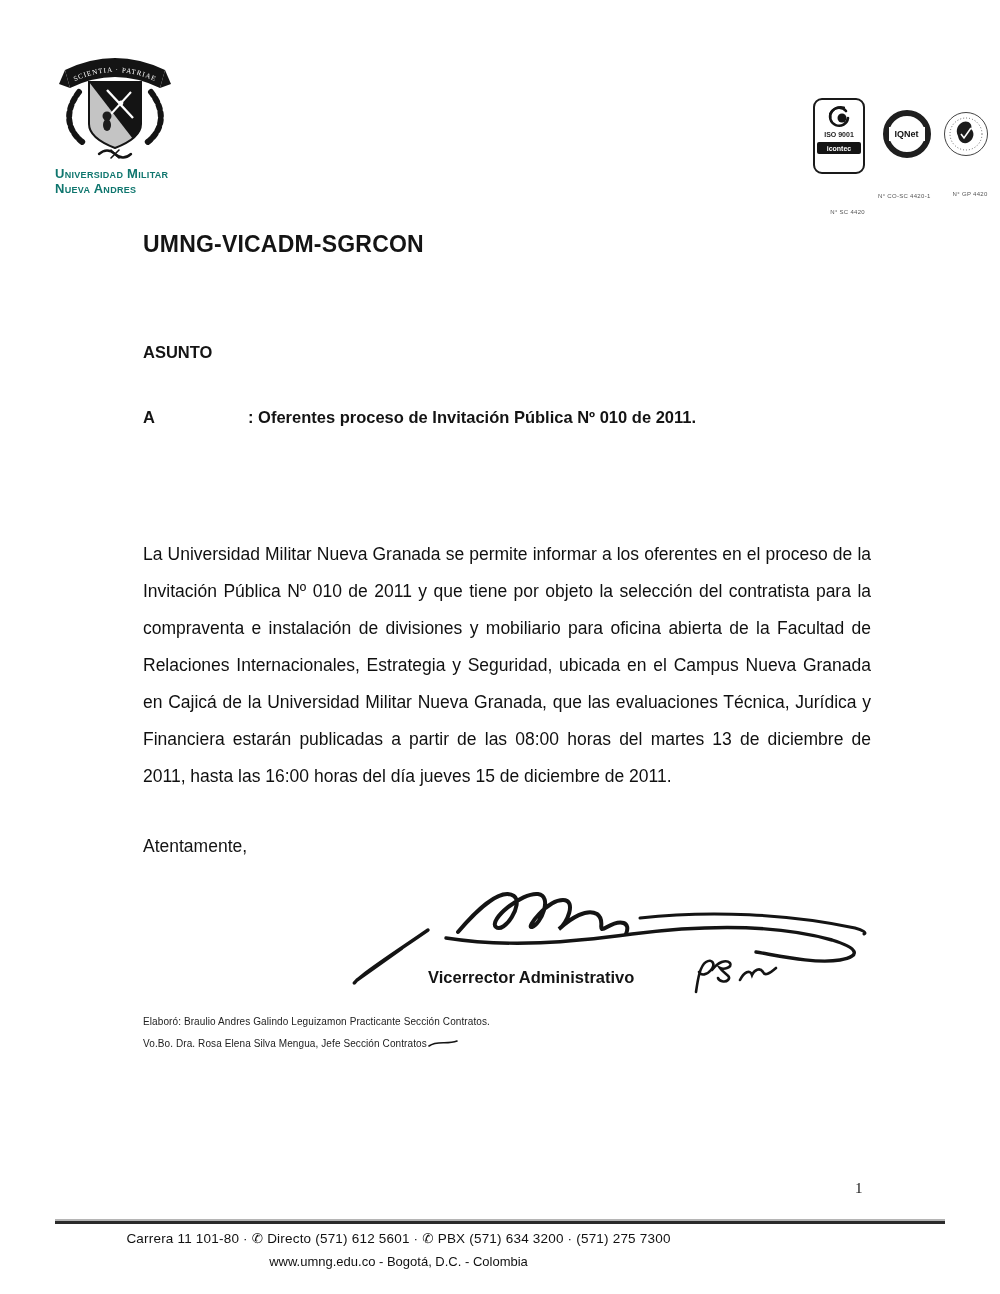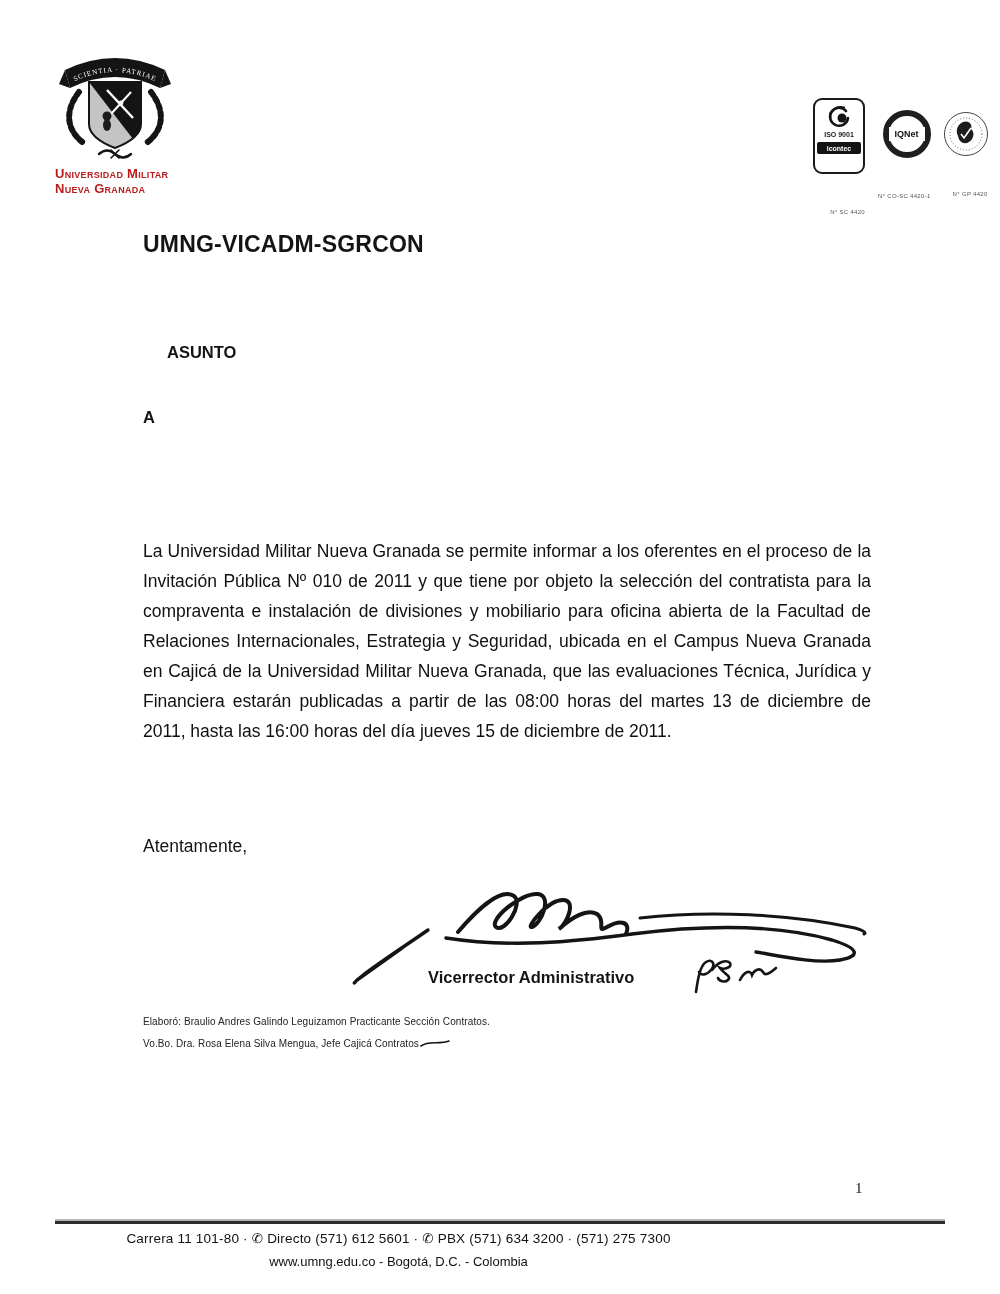--- a/index.html
+++ b/index.html
@@ -7,21 +7,21 @@
   .page {
     position:relative; width:1000px; height:1294px; margin:0 auto;
     background:#ffffff; overflow:hidden; color:#141414;
     font-family:"Liberation Sans", sans-serif;
   }
   .abs { position:absolute; }
 
   
   .uni-name { left:55px; top:166px; width:170px; line-height:15px;
     font-weight:700; font-size:13px; letter-spacing:.3px;
-    font-variant:small-caps; color:#b91c1c; }
+    font-variant:small-caps; color:#0f766e; }
   .badges { left:813px; top:98px; display:flex; gap:13px; align-items:flex-start; }
   .badge-col { display:flex; flex-direction:column; align-items:flex-end;gap:32px; }
   .badge-caption { font-size:6px; color:#555; margin-top:3px; letter-spacing:.3px; white-space:nowrap; }
   .iso-badge { width:52px; height:76px; border:2px solid #1a1a1a; border-radius:9px;
     display:flex; flex-direction:column; align-items:center; justify-content:flex-start;
     padding-top:4px; background:#fff; overflow:hidden; }
   .iso-label { font-size:7px; font-weight:700; color:#222; margin-top:1px; }
   .iso-bar { margin-top:4px; width:44px; height:12px; background:#141414; color:#fff;
     font-size:7px; font-weight:700; display:flex; align-items:center; justify-content:center;
     border-radius:2px; }
@@ -31,23 +31,23 @@
   .iqnet-band { width:100%; height:14px; background:#fff; display:flex; align-items:center;
     justify-content:center; font-size:9px; font-weight:700; color:#111; }
   .gp-wrap { margin-top:14px; }
   .gp-circle { width:44px; height:44px; border-radius:50%; border:1.5px solid #444;
     display:flex; align-items:center; justify-content:center; background:#fff; }
 
   
   .reference { left:143px; top:231px; font-size:23px; font-weight:700; letter-spacing:.2px; }
   .field-row { left:143px; width:740px; display:flex; font-size:16.5px; font-weight:700; }
   .field-row .lbl { flex:0 0 105px; }
-  .row-subject { top:343px;margin-left:24px; }
+  .row-subject { top:343px; }
   .row-to { top:408px; }
-  .body-par { left:143px; top:536px; width:728px; font-size:17.5px; line-height:30px;
+  .body-par { left:143px; top:536px; width:728px; font-size:17.5px; line-height:37px;
     text-align:justify; color:#101010; }
   .closing { left:143px; top:836px; font-size:17.5px; }
 
   .signer-name { left:322px; top:944px; font-size:18px; font-weight:700; letter-spacing:.2px; }
   .signer-title { left:428px; top:968px; font-size:16.5px; font-weight:700; }
 
   .note { left:143px; font-size:10px; color:#222; letter-spacing:.1px; }
   .note-1 { top:1016px; }
   .note-2 { top:1037px; display:flex; align-items:center; gap:1px; }
 
@@ -91,21 +91,21 @@
 
       <circle cx="52" cy="66" r="4.5" fill="#1c1c1c"></circle>
       <ellipse cx="52" cy="75" rx="4" ry="6" fill="#1c1c1c"></ellipse>
 
       <path d="M44,104 Q52,97 60,104 Q68,111 76,104" class="stroke" stroke-width="2.4"></path>
       <path d="M56,100 L64,108 M64,100 L56,108" class="stroke" stroke-width="1.6"></path>
     </svg>
   </div>
   <div class="abs uni-name">
     <div>Universidad Militar</div>
-    <div>Nueva Granada</div>
+    <div>Nueva Andres</div>
   </div>
 
   <div class="abs badges">
     <div class="badge-col">
       <div class="iso-badge">
         <svg width="26" height="26" viewBox="0 0 26 26">
           <circle cx="16" cy="14" r="4.5" fill="#141414"></circle>
           <path d="M20,7 A9 9 0 1 0 22,14" class="stroke" stroke-width="2.6"></path>
           <path d="M18,3.5 A12 12 0 0 0 4,10" class="stroke" stroke-width="2.2"></path>
         </svg>
@@ -133,20 +133,21 @@
   </div>
 
   <div class="abs reference">UMNG-VICADM-SGRCON</div>
 
   <div class="abs field-row row-subject">
     <span class="lbl">ASUNTO</span>
   </div>
 
   <div class="abs field-row row-to">
     <span class="lbl">A</span>
+    <span>: Oferentes proceso de Invitación Pública Nº 010 de 2011.</span>
   </div>
 
   <p class="abs body-par">La Universidad Militar Nueva Granada se permite informar a los oferentes en el proceso de la Invitación Pública Nº 010 de 2011 y que tiene por objeto la selección del contratista para la compraventa e instalación de divisiones y mobiliario para oficina abierta de la Facultad de Relaciones Internacionales, Estrategia y Seguridad, ubicada en el Campus Nueva Granada en Cajicá de la Universidad Militar Nueva Granada, que las evaluaciones Técnica, Jurídica y Financiera estarán publicadas a partir de las 08:00 horas del martes 13 de diciembre de 2011, hasta las 16:00 horas del día jueves 15 de diciembre de 2011.</p>
 
   <div class="abs closing">Atentamente,</div>
 
   <svg class="abs" style="left:310px; top:876px;" width="562" height="126" viewBox="0 0 562 126">
     <path class="stroke" stroke-width="4" d="M148,56 C170,30 192,12 204,20 C214,28 194,58 186,51 C178,44 212,16 228,18 C243,20 231,48 222,51 C215,53 237,24 253,24 C267,24 257,48 249,53 C261,42 277,32 287,38 C297,45 285,58 297,51 C311,43 321,46 316,58"></path>
     <path class="stroke" stroke-width="3.4" d="M136,62 C200,72 262,66 322,58 C402,48 472,50 522,64 C548,72 552,80 530,84 C505,88 470,80 446,76"></path>
     <path class="stroke" stroke-width="3.4" d="M118,54 C98,68 70,86 52,100 C44,106 42,110 47,104 L92,72"></path>
@@ -156,21 +157,21 @@
   <div class="abs signer-title">Vicerrector Administrativo</div>
 
   <svg class="abs" style="left:690px; top:952px;" width="92" height="42" viewBox="0 0 92 42">
     <path class="stroke" stroke-width="2.6" d="M6,40 C8,26 10,14 16,10 C22,6 26,12 21,18 C17,23 11,24 9,20"></path>
     <path class="stroke" stroke-width="2.6" d="M22,18 C28,10 36,7 40,11 C43,15 34,18 30,16 C34,22 42,24 38,28 C35,31 29,29 28,26"></path>
     <path class="stroke" stroke-width="2.6" d="M50,28 C54,20 60,17 62,23 C64,18 70,15 73,20 C75,24 79,22 86,16"></path>
   </svg>
 
   <div class="abs note note-1">Elaboró: Braulio Andres Galindo Leguizamon Practicante Sección Contratos.</div>
   <div class="abs note note-2">
-    <span>Vo.Bo. Dra. Rosa Elena Silva Mengua, Jefe Cajicá Contratos</span>
+    <span>Vo.Bo. Dra. Rosa Elena Silva Mengua, Jefe Sección Contratos</span>
     <svg width="30" height="12" viewBox="0 0 30 12">
       <path class="stroke" stroke-width="1.6" d="M1,9 C9,3 19,8 29,4"></path>
     </svg>
   </div>
 
   <div class="abs page-number">1</div>
 
   <div class="abs footer-rule"></div>
   <div class="abs footer-text">
     <div class="footer-line1">Carrera 11 101-80 · ✆ Directo (571) 612 5601 · ✆ PBX (571) 634 3200 · (571) 275 7300</div>

